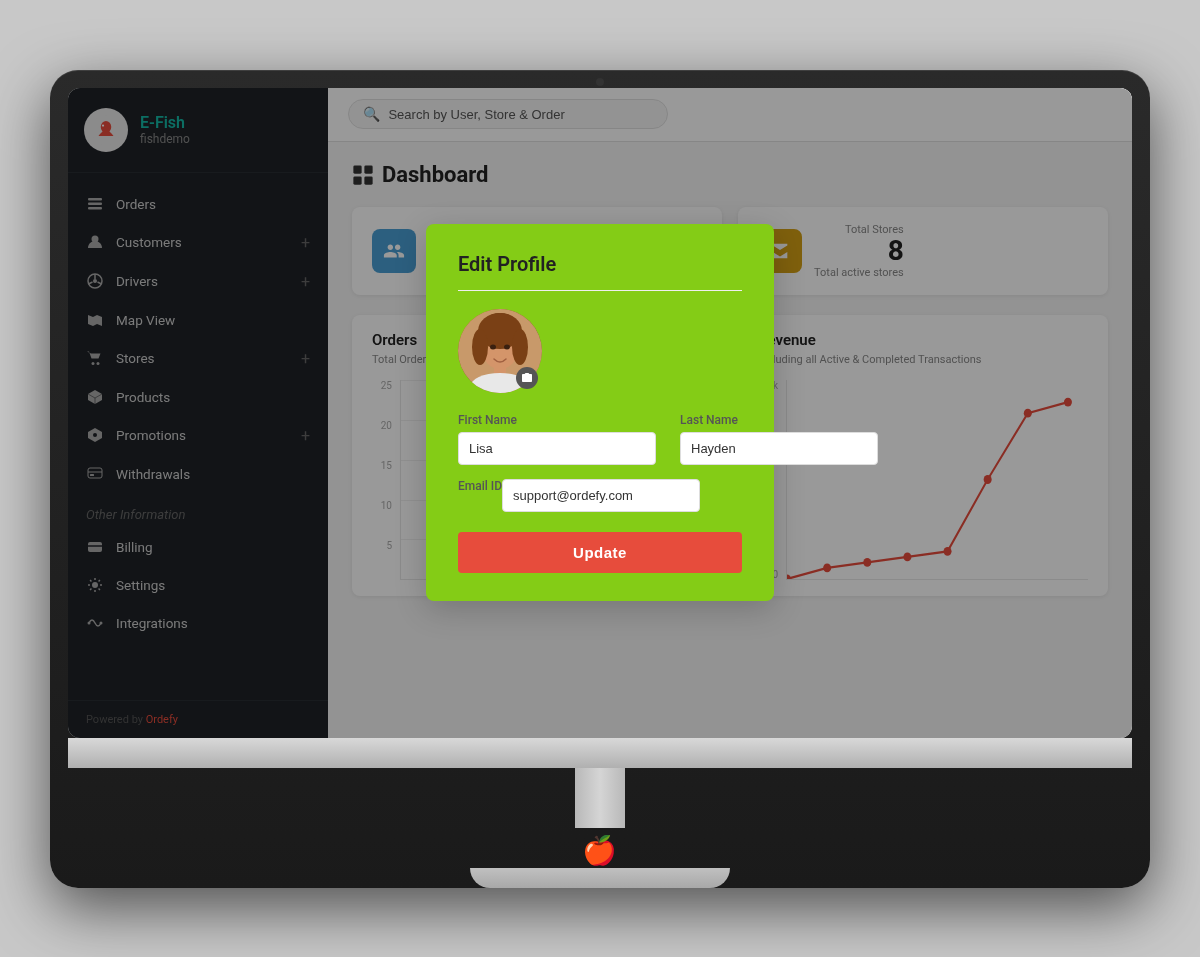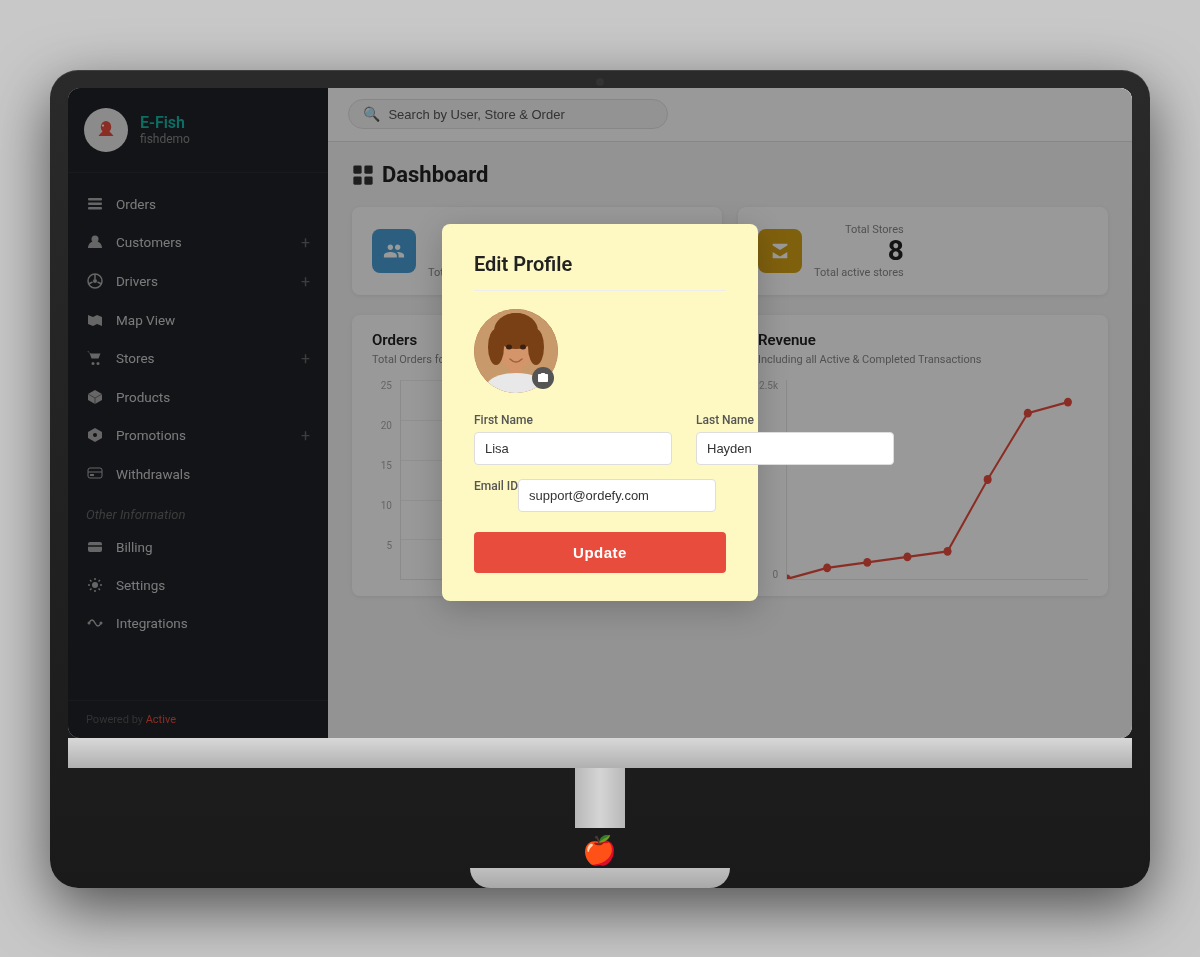--- a/index.html
+++ b/index.html
@@ -362,24 +362,24 @@
       position: absolute;
       top: 0; left: 0; right: 0; bottom: 0;
       background: rgba(0,0,0,0.4);
       display: flex;
       align-items: center;
       justify-content: center;
       z-index: 100;
     }
 
     .modal {
-      background: #fef9c3;
+      background: #84cc16;
       border-radius: 8px;
       padding: 28px 32px;
-      width: 316px;
+      width: 348px;
       box-shadow: 0 8px 32px rgba(0,0,0,0.2);
       position: relative;
     }
 
     .modal-title {
       font-size: 20px;
       font-weight: 600;
       color: #222;
       margin-bottom: 18px;
       padding-bottom: 14px;
@@ -659,21 +659,21 @@
                 <path d="M2 8 Q5 2 8 8 Q11 14 14 8" stroke="currentColor" stroke-width="1.5" fill="none"></path>
                 <circle cx="2" cy="8" r="1.5"></circle>
                 <circle cx="14" cy="8" r="1.5"></circle>
               </svg>
             </span>
             <span class="nav-label">Integrations</span>
           </div>
         </nav>
 
         <div class="sidebar-footer">
-          <span>Powered by </span><span class="powered-by-link">Active</span>
+          <span>Powered by </span><span class="powered-by-link">Ordefy</span>
         </div>
       </aside>
 
       <main class="main-content">
 
         <div class="topbar">
           <div class="search-bar">
             <span class="search-icon">🔍</span>
             <input class="search-input" type="text" placeholder="Search by User, Store &amp; Order" value="Search by User, Store &amp; Order" style="">
           </div>

